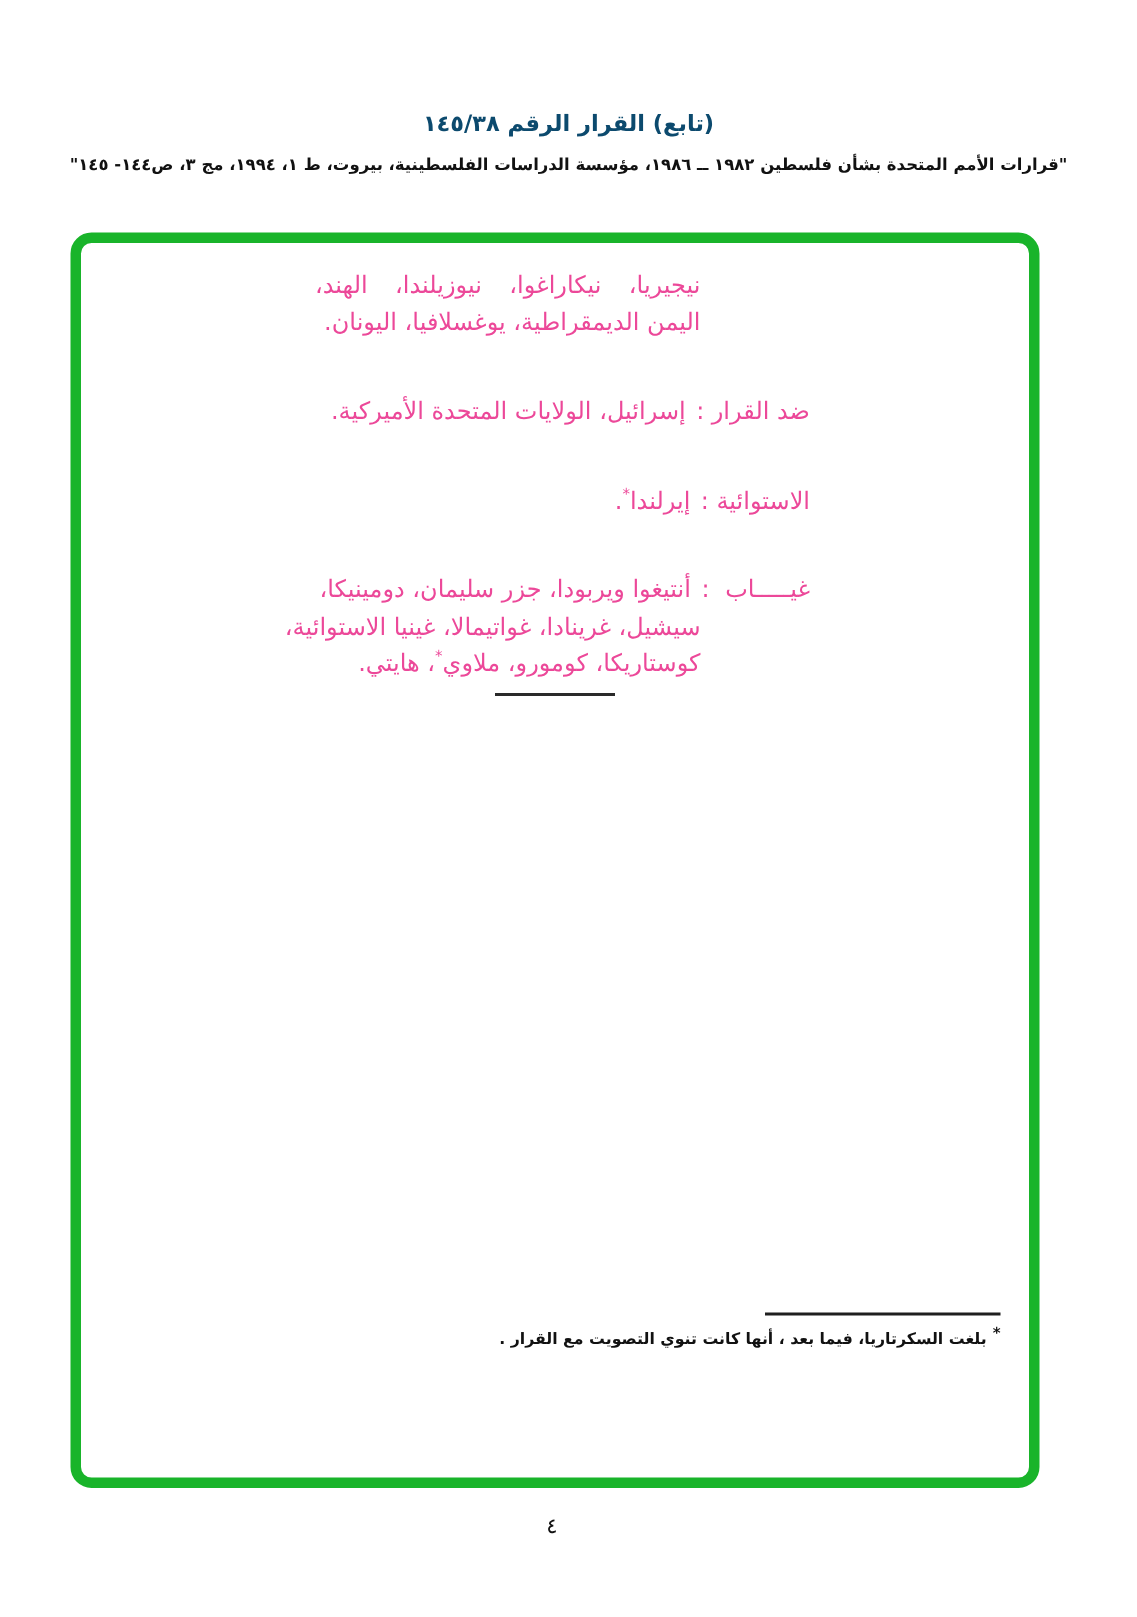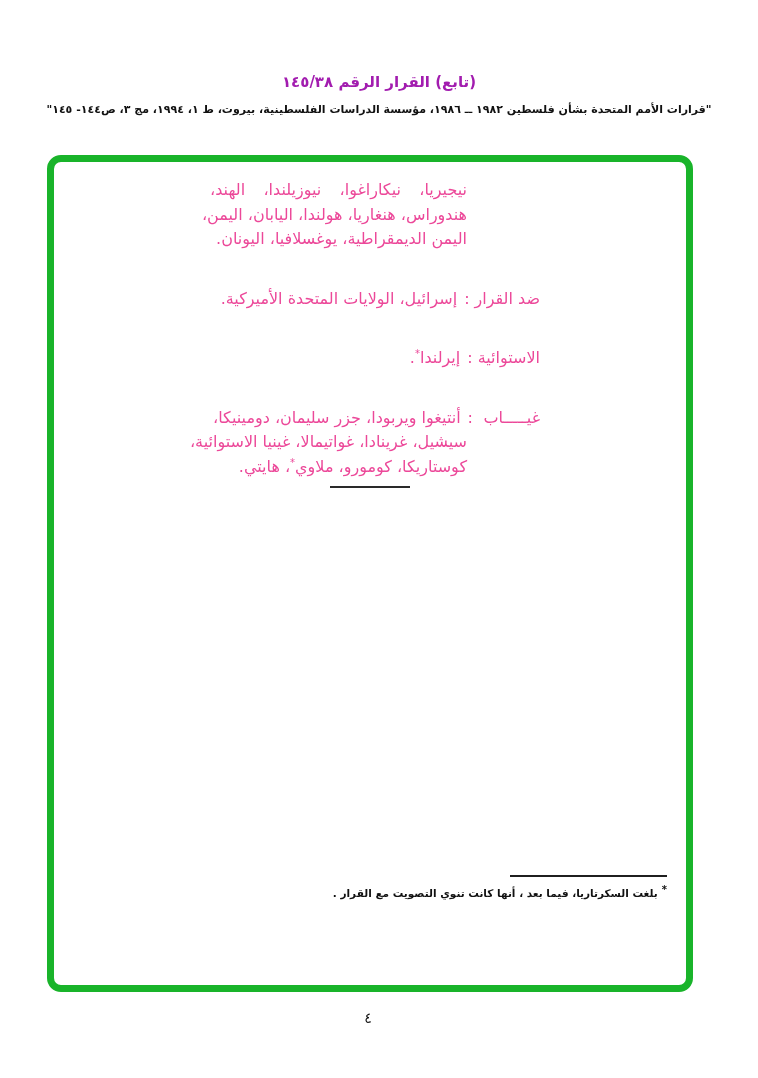--- a/index.html
+++ b/index.html
@@ -7,21 +7,21 @@
   body {
     width: 758px; height: 1078px;
     position: relative;
     font-family: "DejaVu Sans", sans-serif;
     color: #1b1b1b;
     overflow: hidden;
   }
   .title {
     position: absolute; top: 73px; left: 0; width: 758px;
     text-align: center; direction: rtl;
-    font-size: 15px; font-weight: bold; color: #a21caf;
+    font-size: 15px; font-weight: bold; color: #0c4a6e;
   }
   .citation {
     position: absolute; top: 103px; left: 0; width: 758px;
     text-align: center; direction: rtl;
     font-size: 11px; font-weight: bold; color: #111;
     white-space: nowrap;
   }
   .green-box {
     position: absolute; left: 47px; top: 155px;
     width: 646px; height: 837px;
@@ -77,21 +77,20 @@
 
 <div class="title">(تابع) القرار الرقم ١٤٥/٣٨</div>
 
 <div class="citation">"قرارات الأمم المتحدة بشأن فلسطين ١٩٨٢ ــ ١٩٨٦، مؤسسة الدراسات الفلسطينية، بيروت، ط ١، ١٩٩٤، مج ٣، ص١٤٤- ١٤٥"</div>
 
 <div class="green-box">
 
   <div class="textblock">
 
     <div class="jline">نيجيريا، نيكاراغوا، نيوزيلندا، الهند،</div>
-    <div class="jline">هندوراس، هنغاريا، هولندا، اليابان، اليمن،</div>
     <div class="cline">اليمن الديمقراطية، يوغسلافيا، اليونان.</div>
 
     <div class="row">
       <span class="label">ضد القرار</span><span class="colon">:</span><span>إسرائيل، الولايات المتحدة الأميركية.</span>
     </div>
 
     <div class="row">
       <span class="label">الاستوائية</span><span class="colon">:</span><span>إيرلندا</span><sup class="mark">*</sup><span>.</span>
     </div>
 

